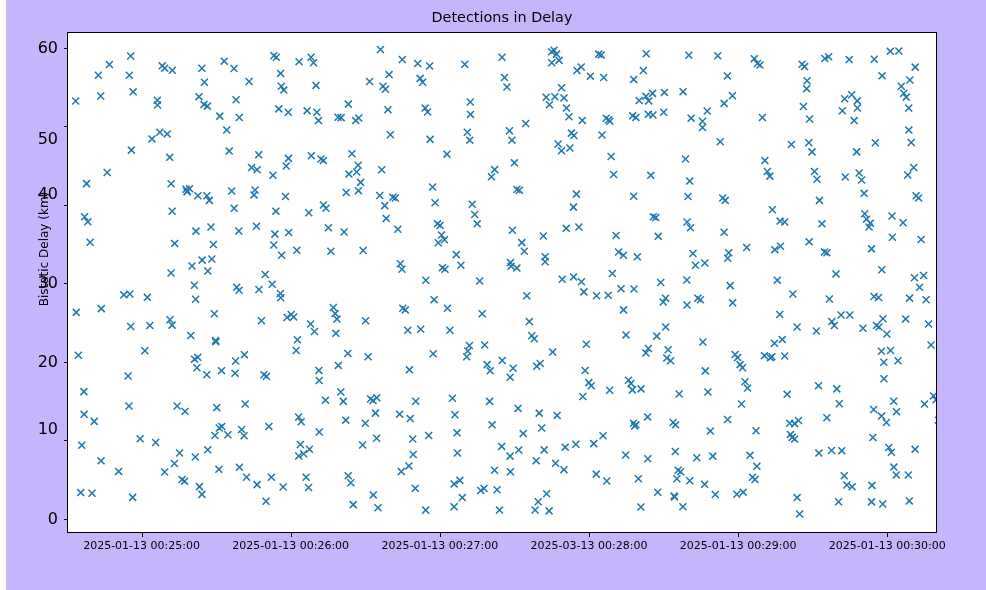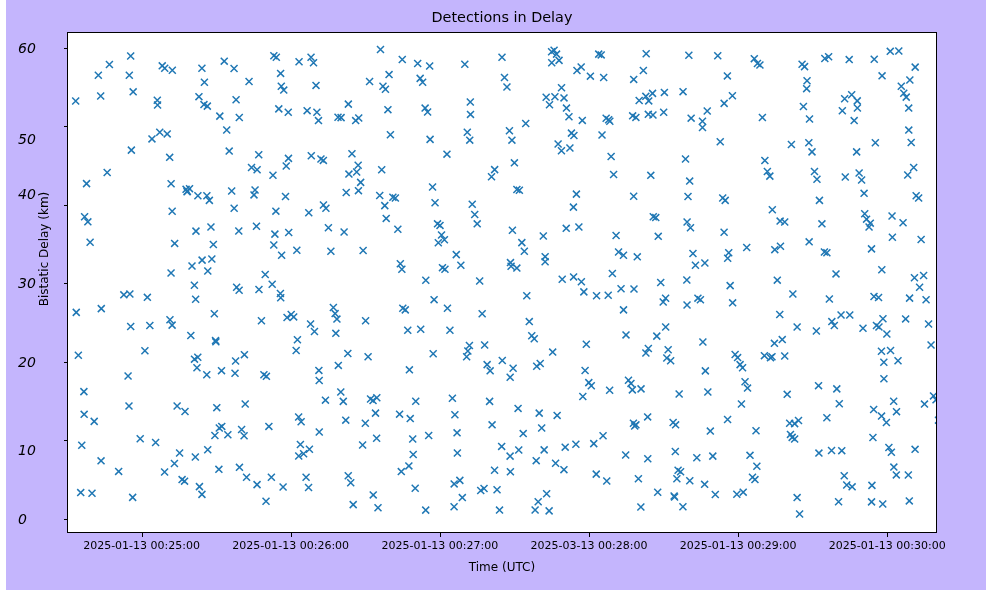--- a/index.html
+++ b/index.html
@@ -97,27 +97,27 @@
   }
   .ytick-mark {
     position: absolute;
     height: 1.1px;
     width: 3.5px;
     background: #000000;
     left: 57.5px;
   }
   .ytick-label {
     position: absolute;
-    font-size: 14px;
+    font-size: 16px;
     line-height: 14px;
+    text-align: right;
     white-space: nowrap;
     width: 40px;
     left: 12px;
     transform: translateY(-50%);
-    font-style: italic;
   }
 </style>
 </head>
 <body>
 
 <div id="figure">
 
   <div id="chart-title">Detections in Delay</div>
 
   <div id="plot-area">
@@ -871,41 +871,40 @@
         <path d="M840.0262926856855,262.69888464979374L847.0262926856855,269.69888464979374M840.0262926856855,269.69888464979374L847.0262926856855,262.69888464979374" stroke="#1f77b4" stroke-width="1.5" fill="none"></path>
         <path d="M484.53244076352564,60.44868410463175L491.53244076352564,67.44868410463175M484.53244076352564,67.44868410463175L491.53244076352564,60.44868410463175" stroke="#1f77b4" stroke-width="1.5" fill="none"></path>
         <path d="M419.6172703237406,335.7113671216498L426.6172703237406,342.7113671216498M419.6172703237406,342.7113671216498L426.6172703237406,335.7113671216498" stroke="#1f77b4" stroke-width="1.5" fill="none"></path>
         <path d="M100.85119061488658,289.7834299887705L107.85119061488658,296.7834299887705M100.85119061488658,296.7834299887705L107.85119061488658,289.7834299887705" stroke="#1f77b4" stroke-width="1.5" fill="none"></path>
         <path d="M686.0950223578407,395.77722623506247L693.0950223578407,402.77722623506247M686.0950223578407,402.77722623506247L693.0950223578407,395.77722623506247" stroke="#1f77b4" stroke-width="1.5" fill="none"></path>
         <path d="M563.495835475118,43.09348053812249L570.495835475118,50.09348053812249M563.495835475118,50.09348053812249L570.495835475118,43.09348053812249" stroke="#1f77b4" stroke-width="1.5" fill="none"></path>
       </svg>
   </div>
 
   <div id="ylabel">Bistatic Delay (km)</div>
-  <div id="xlabel">Time (UTC)</div>
 
   <div id="xticks">
       <div class="xtick-mark" style="left: 135.571px;"></div>
       <div class="xtick-label" style="left: 135.571px;">2025-01-13 00:25:00</div>
       <div class="xtick-mark" style="left: 284.714px;"></div>
       <div class="xtick-label" style="left: 284.714px;">2025-01-13 00:26:00</div>
       <div class="xtick-mark" style="left: 433.857px;"></div>
       <div class="xtick-label" style="left: 433.857px; text-align: center;">2025-01-13 00:27:00</div>
       <div class="xtick-mark" style="left: 583px;"></div>
       <div class="xtick-label" style="left: 583px;">2025-03-13 00:28:00</div>
       <div class="xtick-mark" style="left: 732.143px;"></div>
       <div class="xtick-label" style="left: 732.143px;">2025-01-13 00:29:00</div>
       <div class="xtick-mark" style="left: 881.286px;"></div>
       <div class="xtick-label" style="left: 881.286px;">2025-01-13 00:30:00</div>
     </div>
   <div id="yticks">
       <div class="ytick-mark" style="top: 518.865px;"></div>
       <div class="ytick-label" style="top: 518.865px;">0</div>
       <div class="ytick-mark" style="top: 440.339px;"></div>
-      <div class="ytick-label" style="top: 450px;">10</div>
+      <div class="ytick-label" style="top: 429px;">10</div>
       <div class="ytick-mark" style="top: 361.812px;"></div>
       <div class="ytick-label" style="top: 361.812px;">20</div>
       <div class="ytick-mark" style="top: 283.285px;"></div>
       <div class="ytick-label" style="top: 283.285px;">30</div>
       <div class="ytick-mark" style="top: 204.759px;"></div>
       <div class="ytick-label" style="top: 194px;">40</div>
       <div class="ytick-mark" style="top: 126.232px;"></div>
       <div class="ytick-label" style="top: 139px;">50</div>
       <div class="ytick-mark" style="top: 47.7053px;"></div>
       <div class="ytick-label" style="top: 47.7053px;">60</div>

